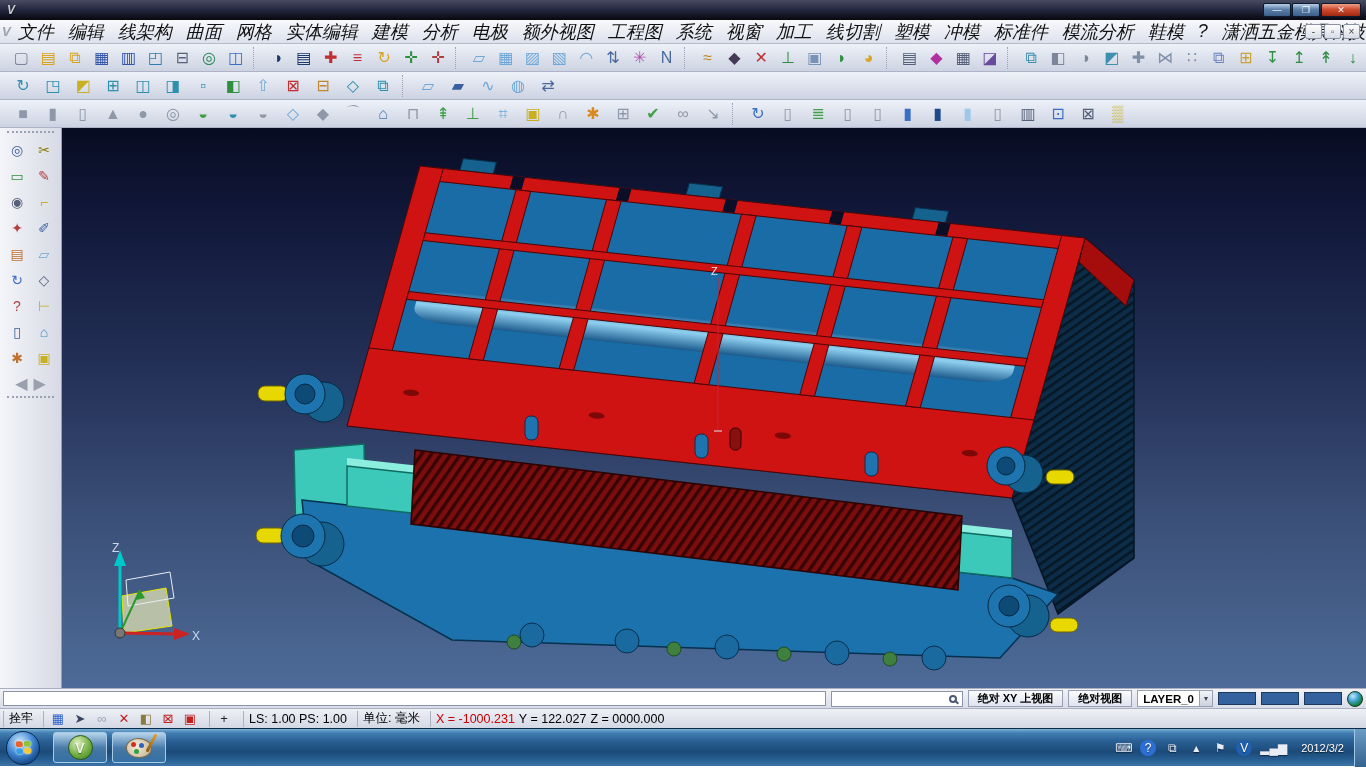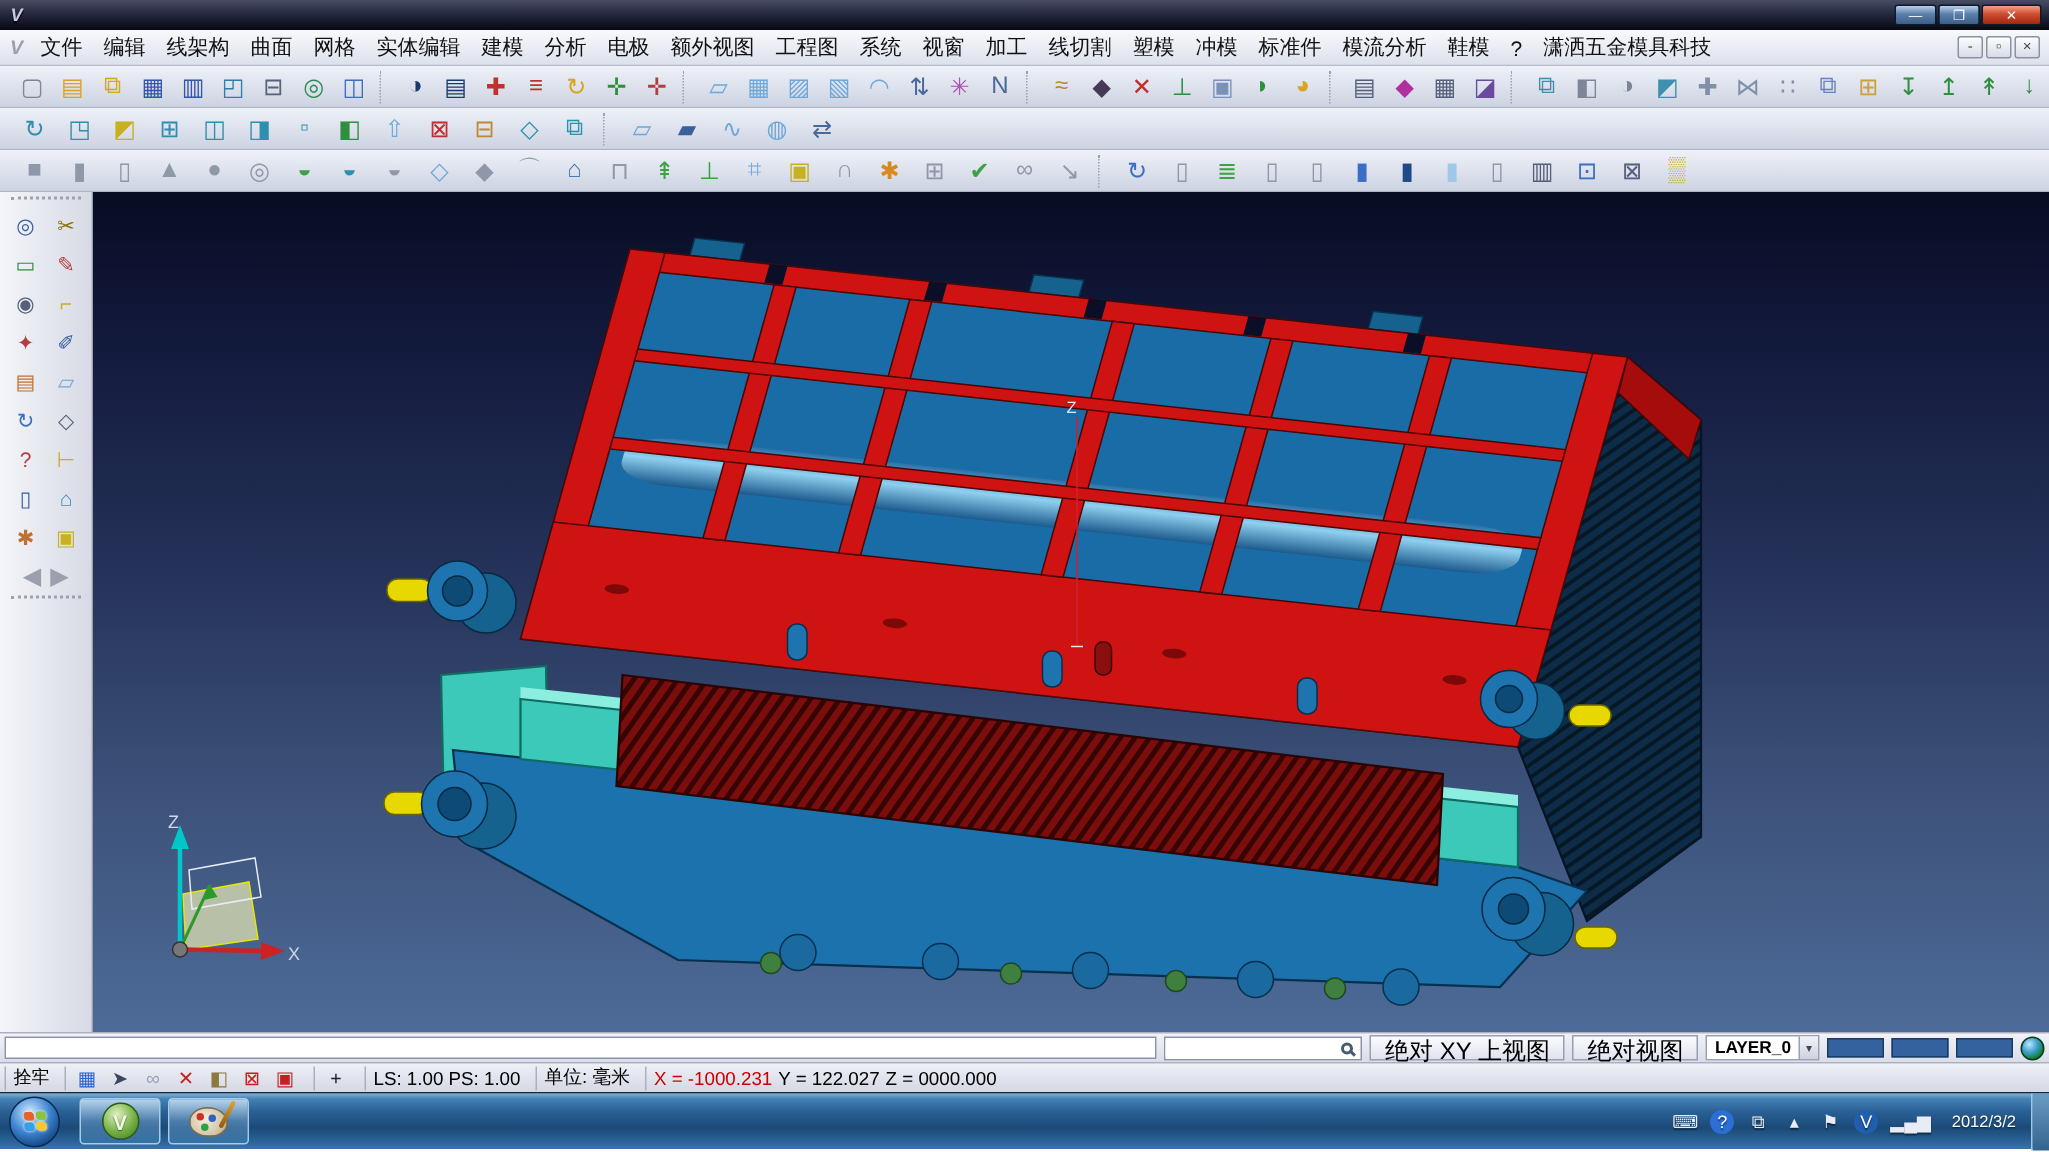--- a/index.html
+++ b/index.html
@@ -16,21 +16,21 @@
   .win-btn { width:28px; height:14px; border:1px solid #0d1a2c; border-radius:2px;
     background:linear-gradient(#b9cfe8,#5a7fa8 45%,#3c5f8a); color:#fff; font-size:9px;
     line-height:12px; text-align:center; }
   .win-btn.close { width:40px; background:linear-gradient(#f0a08a,#d04c30 45%,#a02810); }
 
   
   .menubar { height:24px; background:linear-gradient(#f8f9fc,#dde1ec);
     border-bottom:1px solid #b6bbcb; display:flex; align-items:center; padding:0 2px; color:#111; }
   .menubar .logo { width:18px; text-align:center; color:#9aa0ae; font-weight:bold;
     font-style:italic; font-size:13px; }
-  .menu-item { padding:3px 7px; font-size:14px; white-space:nowrap; }
+  .menu-item { padding:3px 7px; font-size:18px; white-space:nowrap;font-style:italic; }
   .mdi-controls { margin-left:auto; display:flex; gap:2px; padding-right:3px; }
   .mdi-btn { width:17px; height:15px; border:1px solid #8a93a6; border-radius:2px;
     background:linear-gradient(#fdfdfe,#d8dce6); color:#444; font-size:10px; line-height:13px; text-align:center; }
 
   
   .toolbar { height:28px; background:linear-gradient(#eef1f8,#cdd3e2);
     border-bottom:1px solid #aeb4c6; display:flex; align-items:center; padding-left:8px; }
   .toolbar:last-of-type { height:30px; }
   .ticon { width:30px; height:26px; display:flex; align-items:center; justify-content:center;
     font-size:16px; color:var(--c,#556); border-radius:2px; }
@@ -55,21 +55,21 @@
   .statusA, .statusB { height:20px; background:linear-gradient(#f2f3f8,#d9dde9);
     border-top:1px solid #aab0c0; display:flex; align-items:center; gap:5px; padding:0 3px; }
   .cmd-field { flex:1; height:15px; background:#fff; border:1px solid #8a93a8; }
   .search-box { width:132px; height:16px; background:#fff; border:1px solid #8a93a8;
     display:flex; align-items:center; }
   .search-box input { flex:1; border:none; outline:none; font-size:11px; padding:0 3px; min-width:0; }
   .mag { width:8px; height:8px; border:2px solid #4a5a72; border-radius:50%; position:relative; margin-right:5px; }
   .mag::after { content:''; position:absolute; width:5px; height:2px; background:#4a5a72;
     transform:rotate(45deg); right:-4px; bottom:-2px; }
   .vbtn { height:17px; padding:0 9px; background:linear-gradient(#fbfcfe,#dfe3ee);
-    border:1px solid #98a0b4; font-size:16px; white-space:nowrap; }
+    border:1px solid #98a0b4; font-size:11px; white-space:nowrap;font-weight:bold; }
   .layer-combo { height:17px; background:#fff; border:1px solid #98a0b4; display:flex; align-items:center; }
   .layer-combo b { padding:0 5px; font-size:11.5px; }
   .combo-btn { width:13px; height:15px; background:linear-gradient(#f2f4f8,#cdd2de);
     border-left:1px solid #98a0b4; font-size:8px; text-align:center; line-height:15px; color:#445; }
   .swatch { width:38px; height:13px; background:#33629e; border:1px solid #1c3a5e; }
   .globe { width:16px; height:16px; border-radius:50%;
     background:radial-gradient(circle at 35% 30%, #bfe8ff, #3fa0d0 40%, #15803a 72%, #0a4a20); border:1px solid #0a3a18; }
 
   .statusB { background:linear-gradient(#eef0f6,#d4d8e4); }
   .status-msg { flex:1; font-size:12px; color:#111; padding-left:3px; white-space:nowrap; overflow:hidden; }

